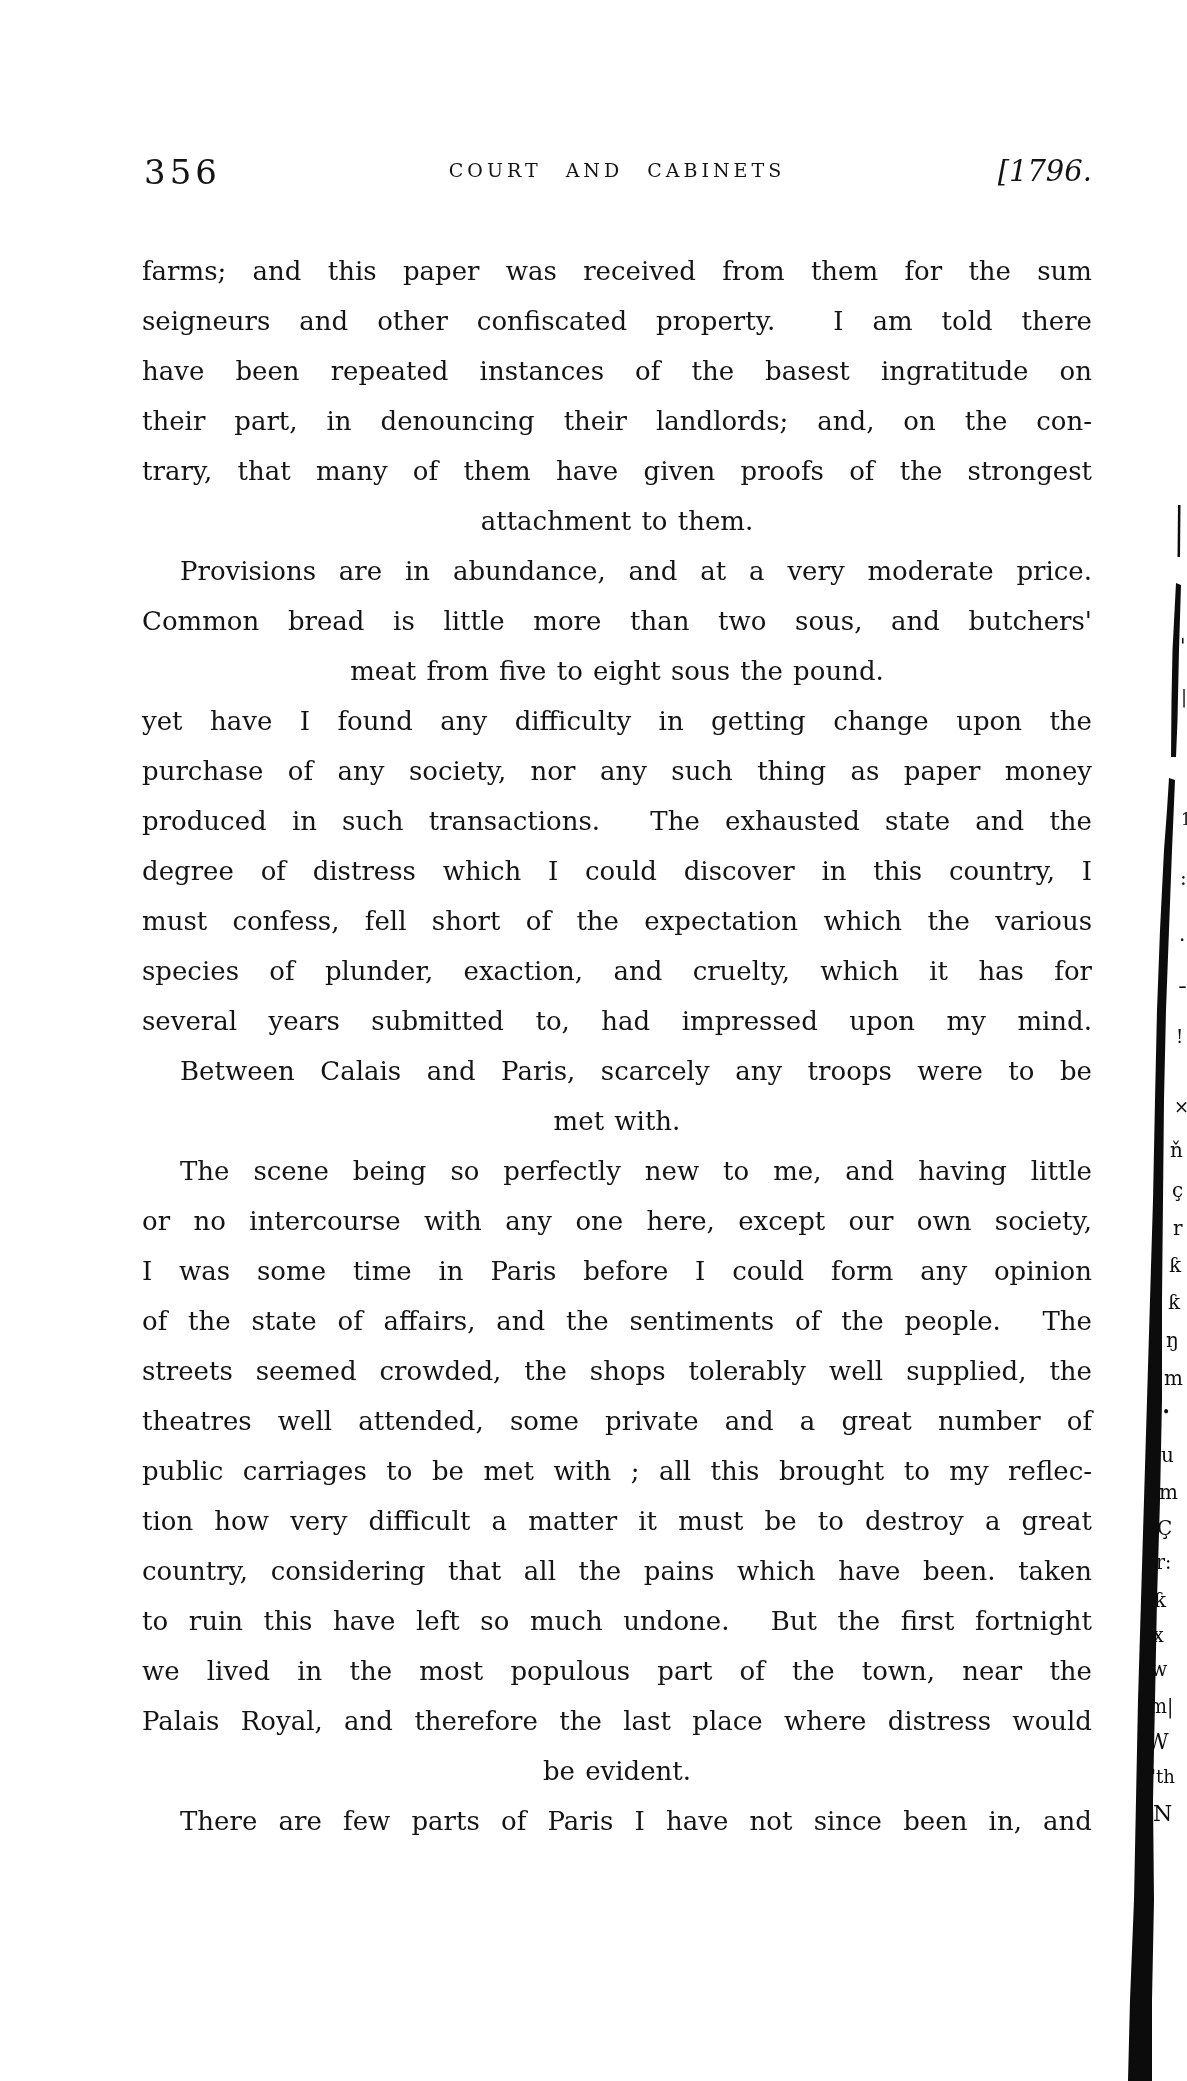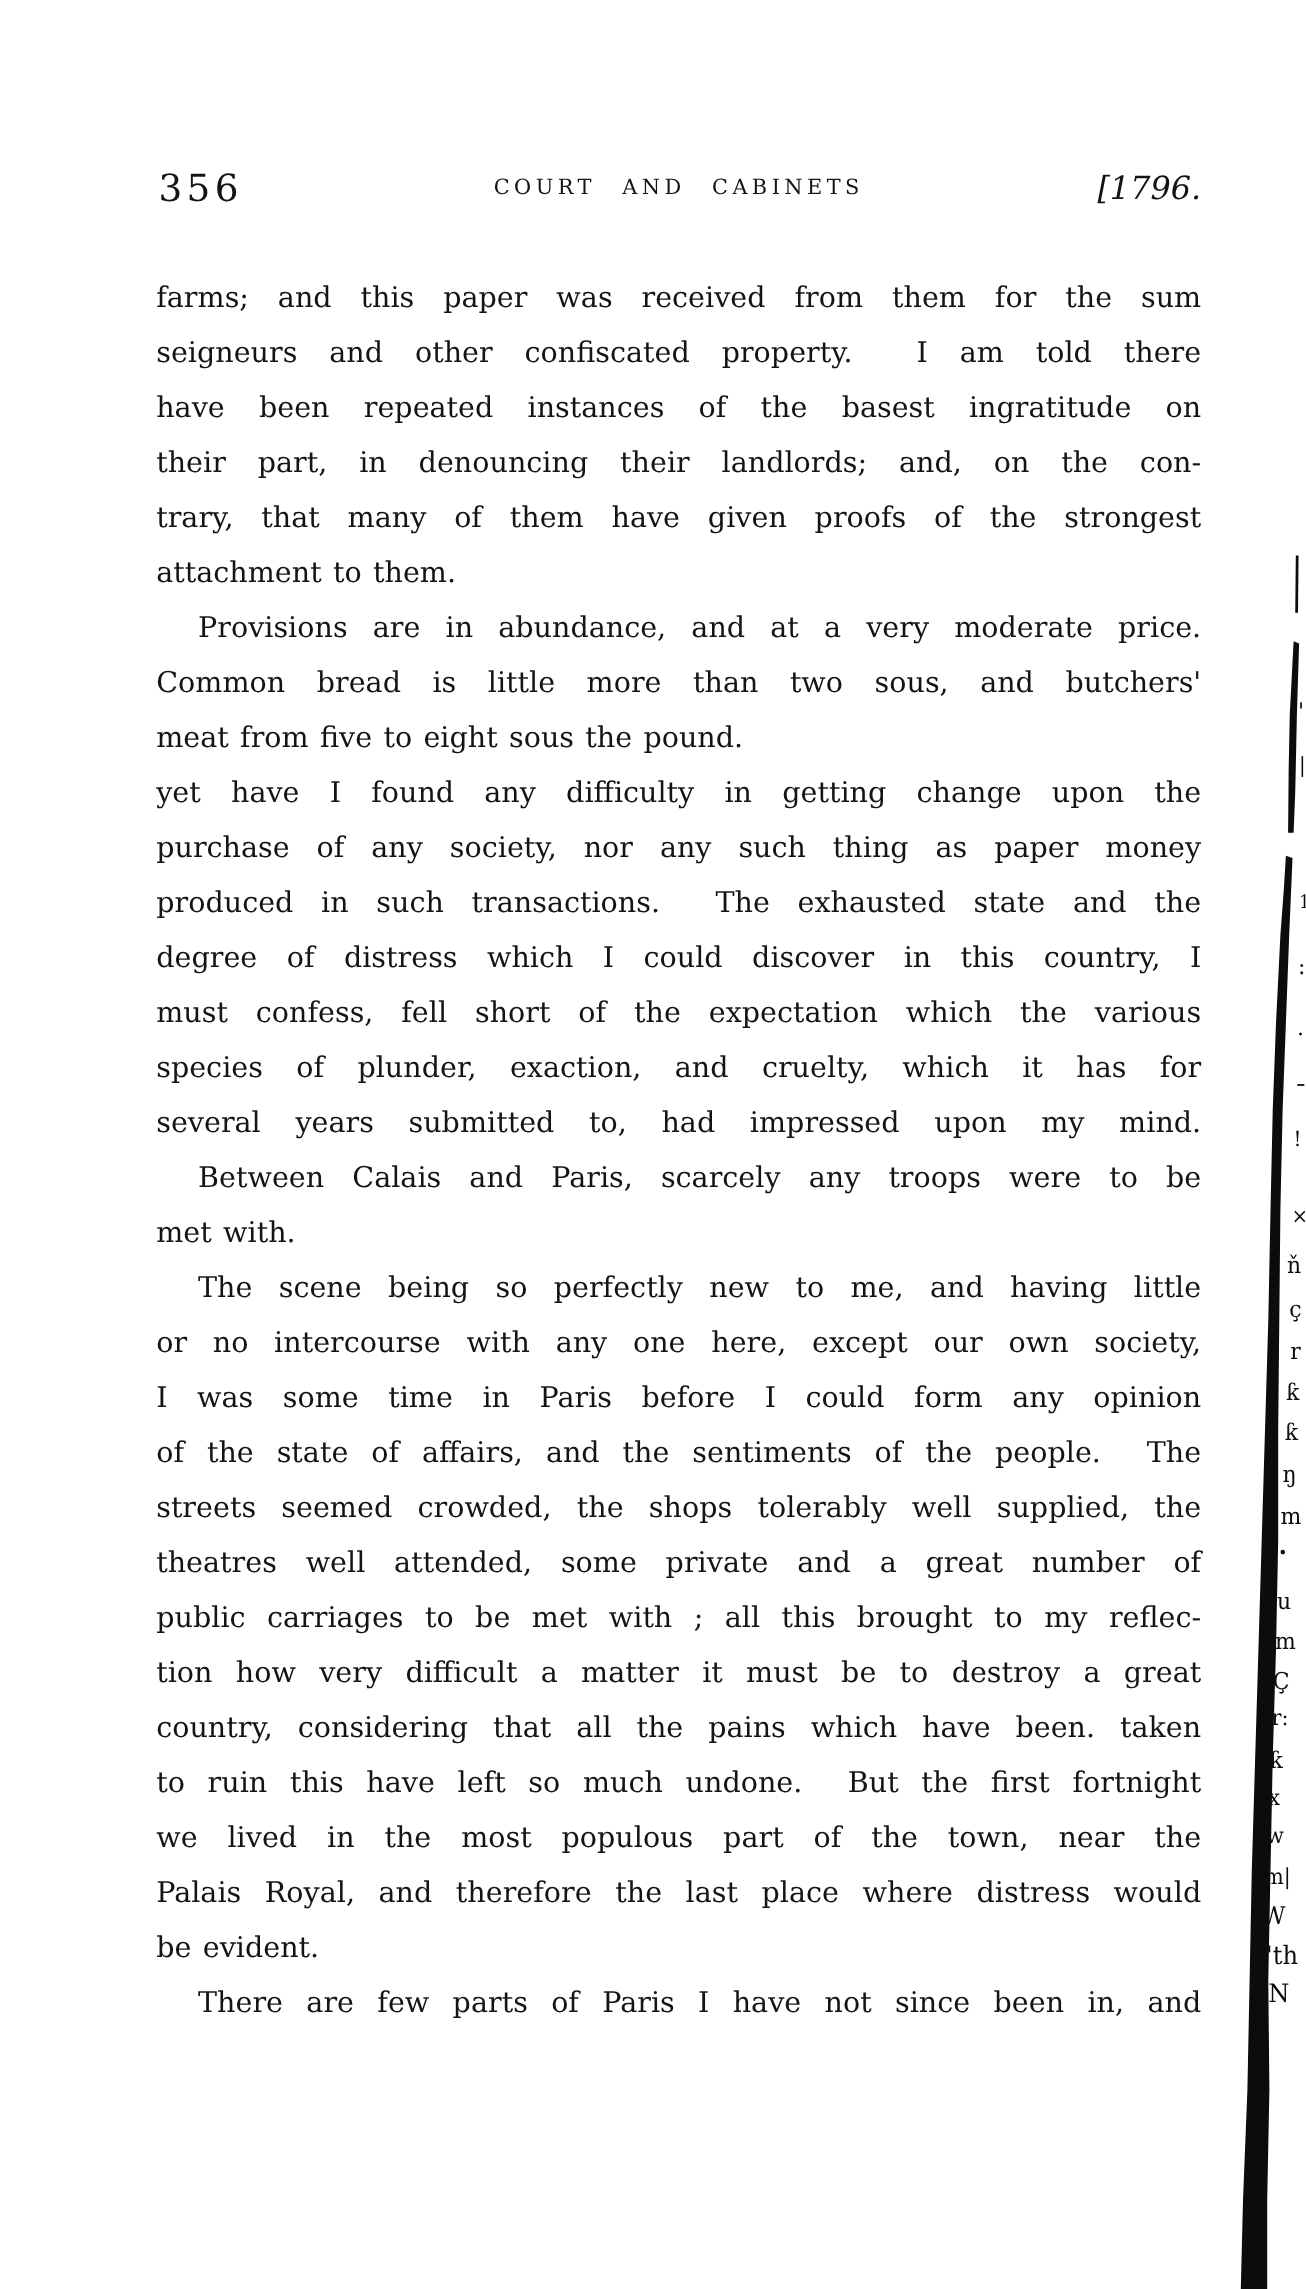--- a/index.html
+++ b/index.html
@@ -31,21 +31,21 @@
   }
 
   
   .body-text {
     position: absolute; left: 142px; top: 246px; width: 950px;
   }
   .body-line {
     height: 50px; line-height: 50px;
     font-size: 26px;
     white-space: pre-wrap;
-    text-align: left;
+    text-align: center;
     word-spacing: 2px;
   }
   .body-line.justify { text-align: justify; text-align-last: justify; }
   .body-line.indent { text-indent: 38px; }
   .body-line .italic { font-style: italic; }
 
   
   .gutter-svg { position: absolute; right: 0; top: 0; }
   .gutter-fragment {
     position: absolute;
@@ -133,17 +133,17 @@
       <span class="gutter-fragment" style="left: 1162px; top: 1405px; font-size: 14px;">•</span>
       <span class="gutter-fragment" style="left: 1161px; top: 1445px; font-size: 20px;">u</span>
       <span class="gutter-fragment" style="left: 1159px; top: 1482px; font-size: 20px;">m</span>
       <span class="gutter-fragment" style="left: 1157px; top: 1518px; font-size: 20px;">Ç</span>
       <span class="gutter-fragment" style="left: 1156px; top: 1553px; font-size: 19px;">r:</span>
       <span class="gutter-fragment" style="left: 1154px; top: 1590px; font-size: 20px;">ƙ</span>
       <span class="gutter-fragment" style="left: 1153px; top: 1626px; font-size: 19px;">x</span>
       <span class="gutter-fragment" style="left: 1151px; top: 1660px; font-size: 19px;">w</span>
       <span class="gutter-fragment" style="left: 1149px; top: 1697px; font-size: 19px;">m|</span>
       <span class="gutter-fragment" style="left: 1147px; top: 1732px; font-size: 21px;">W</span>
-      <span class="gutter-fragment" style="left: 1151px; top: 1768px; font-size: 22px;">'th</span>
+      <span class="gutter-fragment" style="left: 1151px; top: 1768px; font-size: 18px;">'th</span>
       <span class="gutter-fragment" style="left: 1153px; top: 1803px; font-size: 22px;">N</span>
     </div>
 
 </div>
 
 </body></html>

